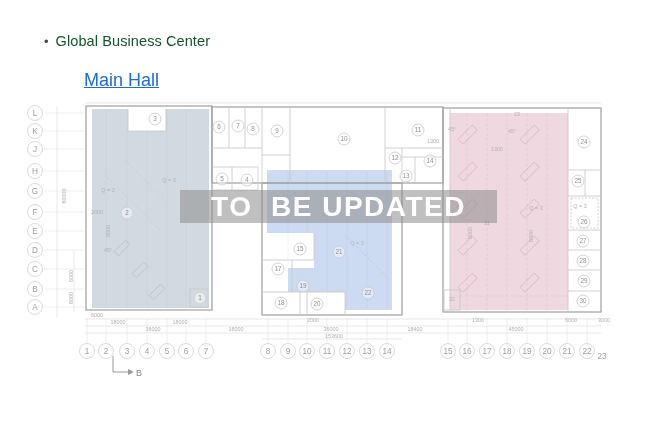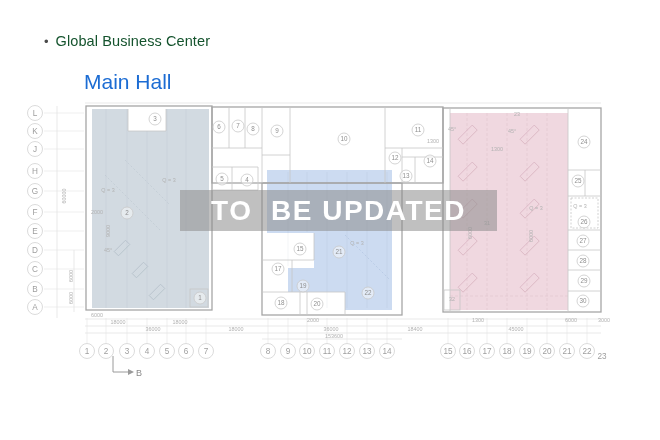--- a/index.html
+++ b/index.html
@@ -1,23 +1,23 @@
 <!DOCTYPE html>
 <html><head>
 <meta charset="utf-8">
 <style>
   html,body{margin:0;padding:0;background:#fff;}
   .page{position:relative;width:660px;height:440px;background:#ffffff;overflow:hidden;
         font-family:"Liberation Sans",sans-serif;}
   .title-row{position:absolute;left:44px;top:33px;display:flex;align-items:center;}
   .bullet{font-size:13px;color:#4a4a4a;margin-right:7px;line-height:1;}
   .title{font-size:14.5px;color:#14532d;letter-spacing:.1px;}
-  .subtitle{position:absolute;left:84px;top:70px;font-size:21px;font-weight:500;color:#1c6cd3;}
+  .subtitle{position:absolute;left:84px;top:70px;font-size:18px;font-weight:500;color:#1c6cd3;text-decoration:underline;}
   .plan-svg{position:absolute;left:0;top:0;z-index:1;}
-  .watermark{position:absolute;left:180px;top:190px;width:317px;height:41px;z-index:3;
+  .watermark{position:absolute;left:180px;top:190px;width:317px;height:33px;z-index:3;
              background:rgba(140,140,140,.55);display:flex;align-items:center;justify-content:center;
              color:#ffffff;font-weight:800;font-size:28px;letter-spacing:1.5px;white-space:pre;}
   text{font-family:"Liberation Sans",sans-serif;}
 </style>
 </head>
 <body>
 
 <div class="page">
 
   <div class="title-row">

